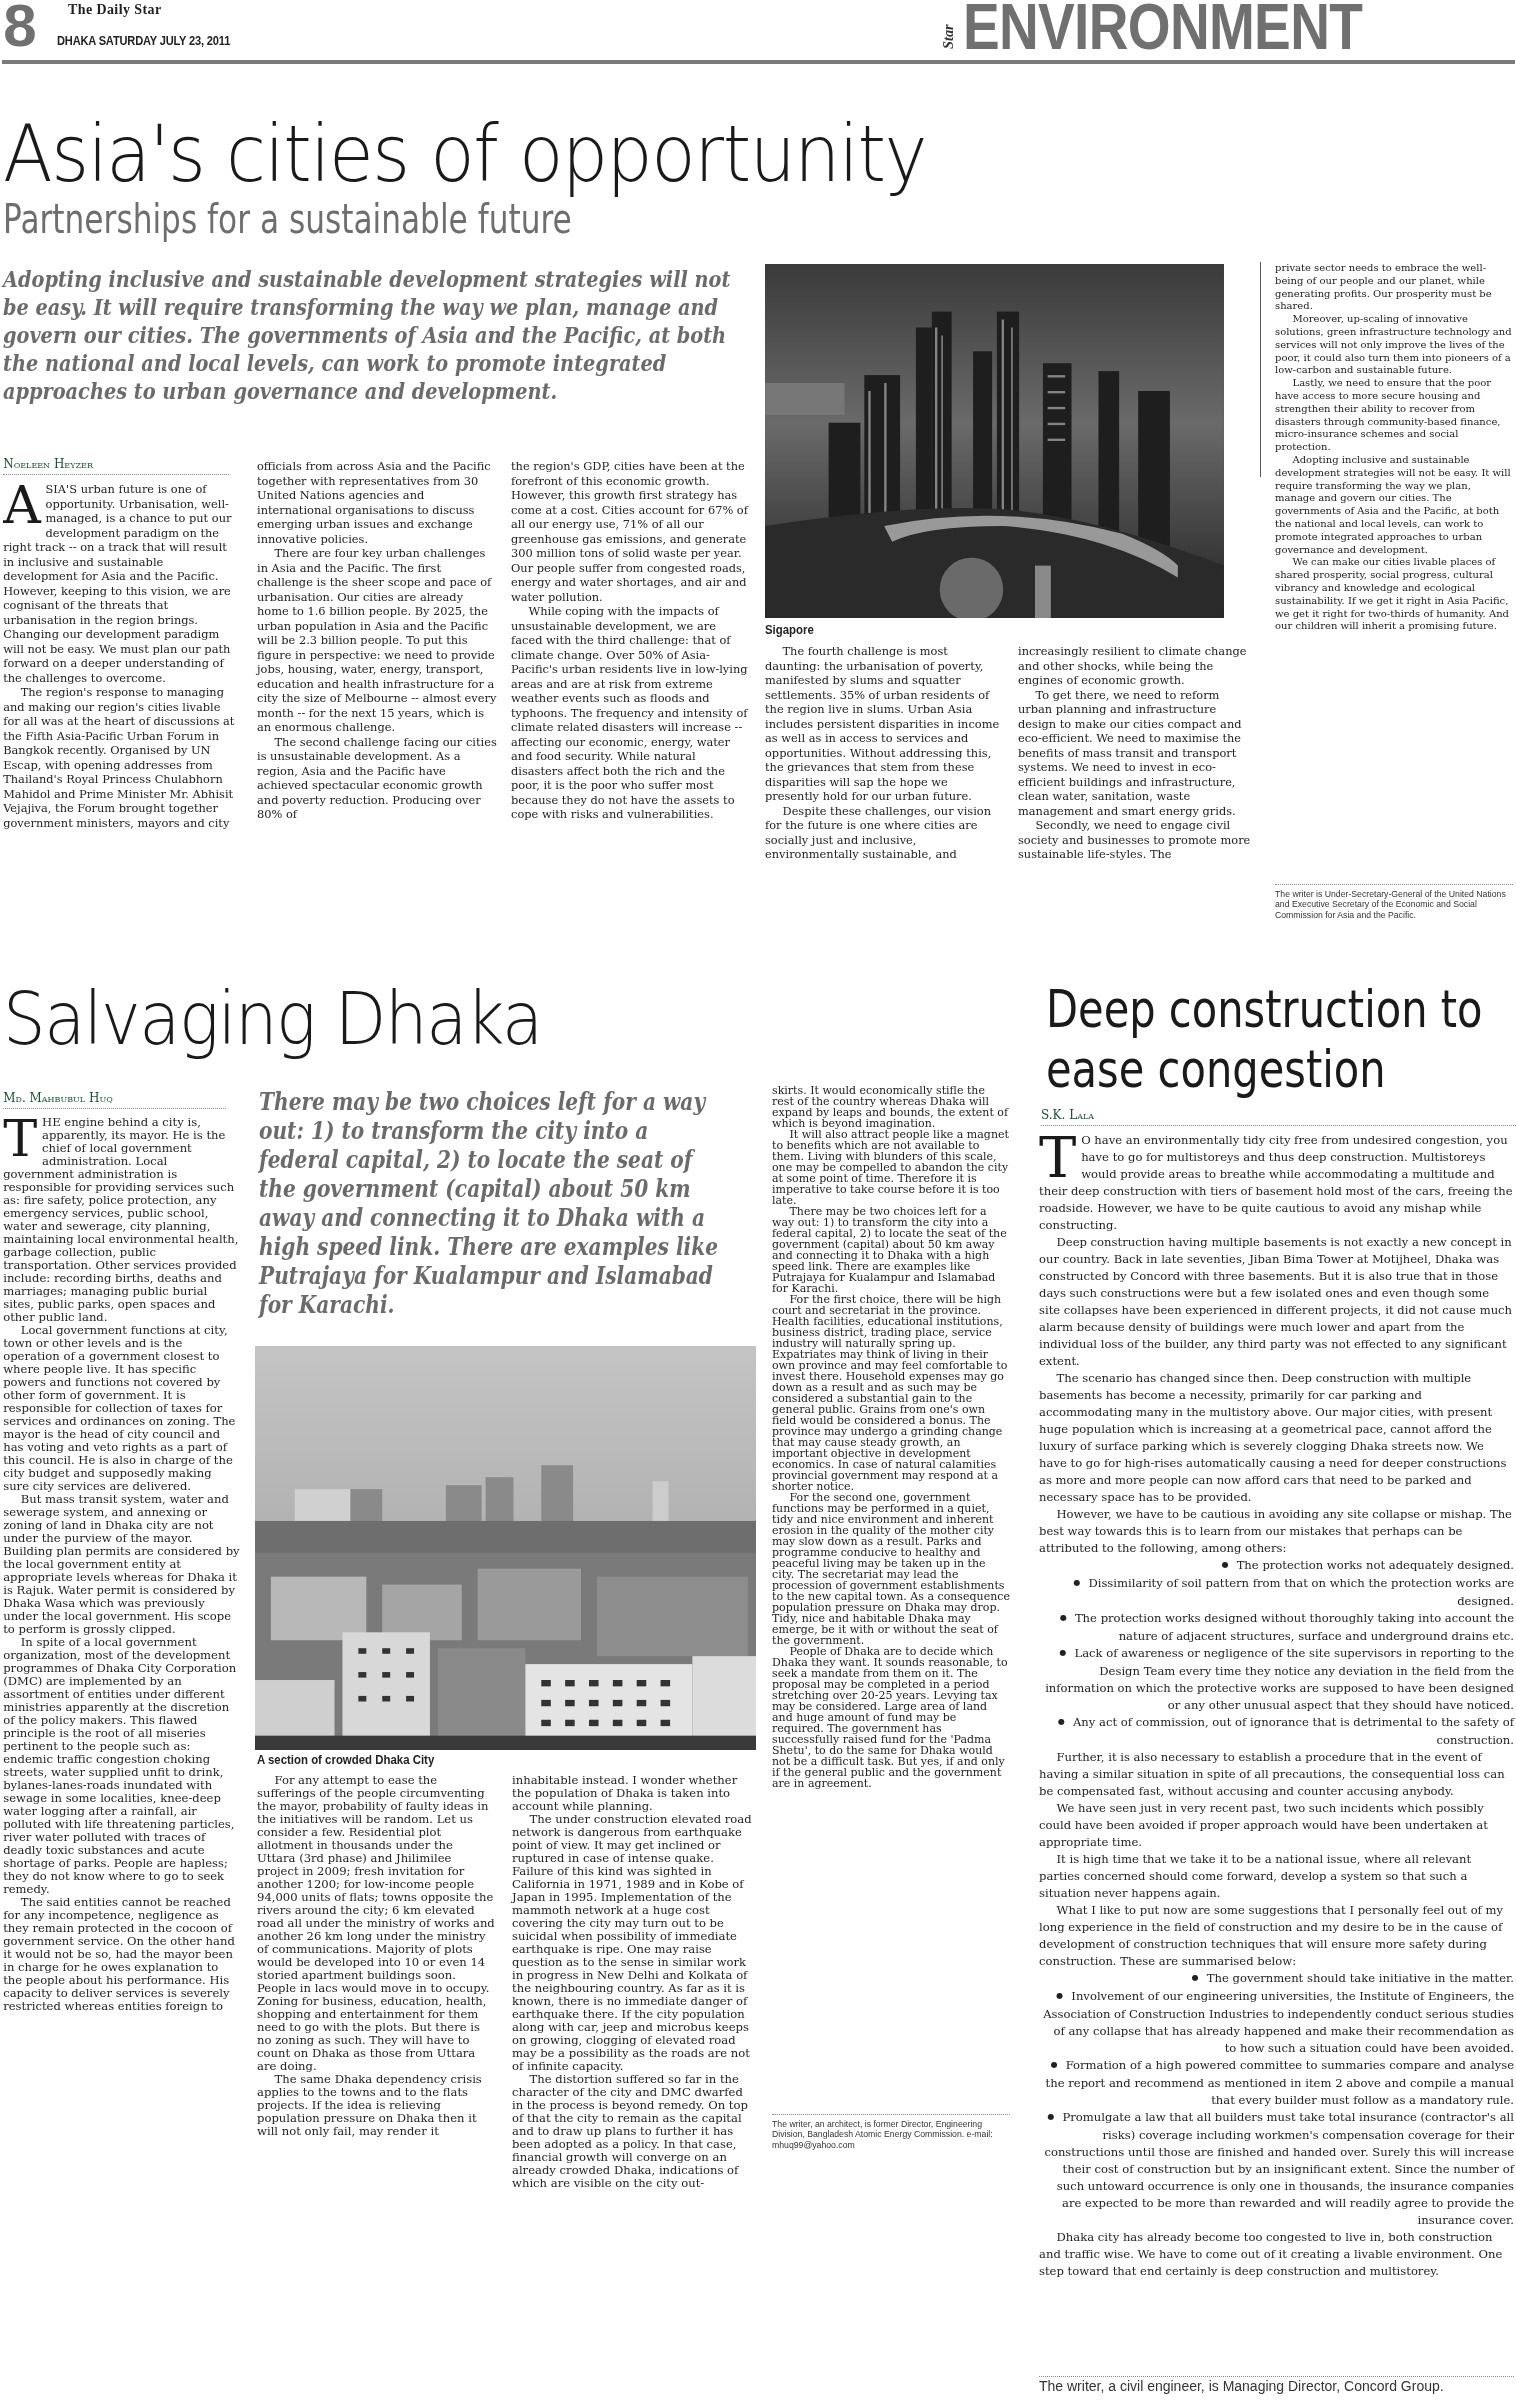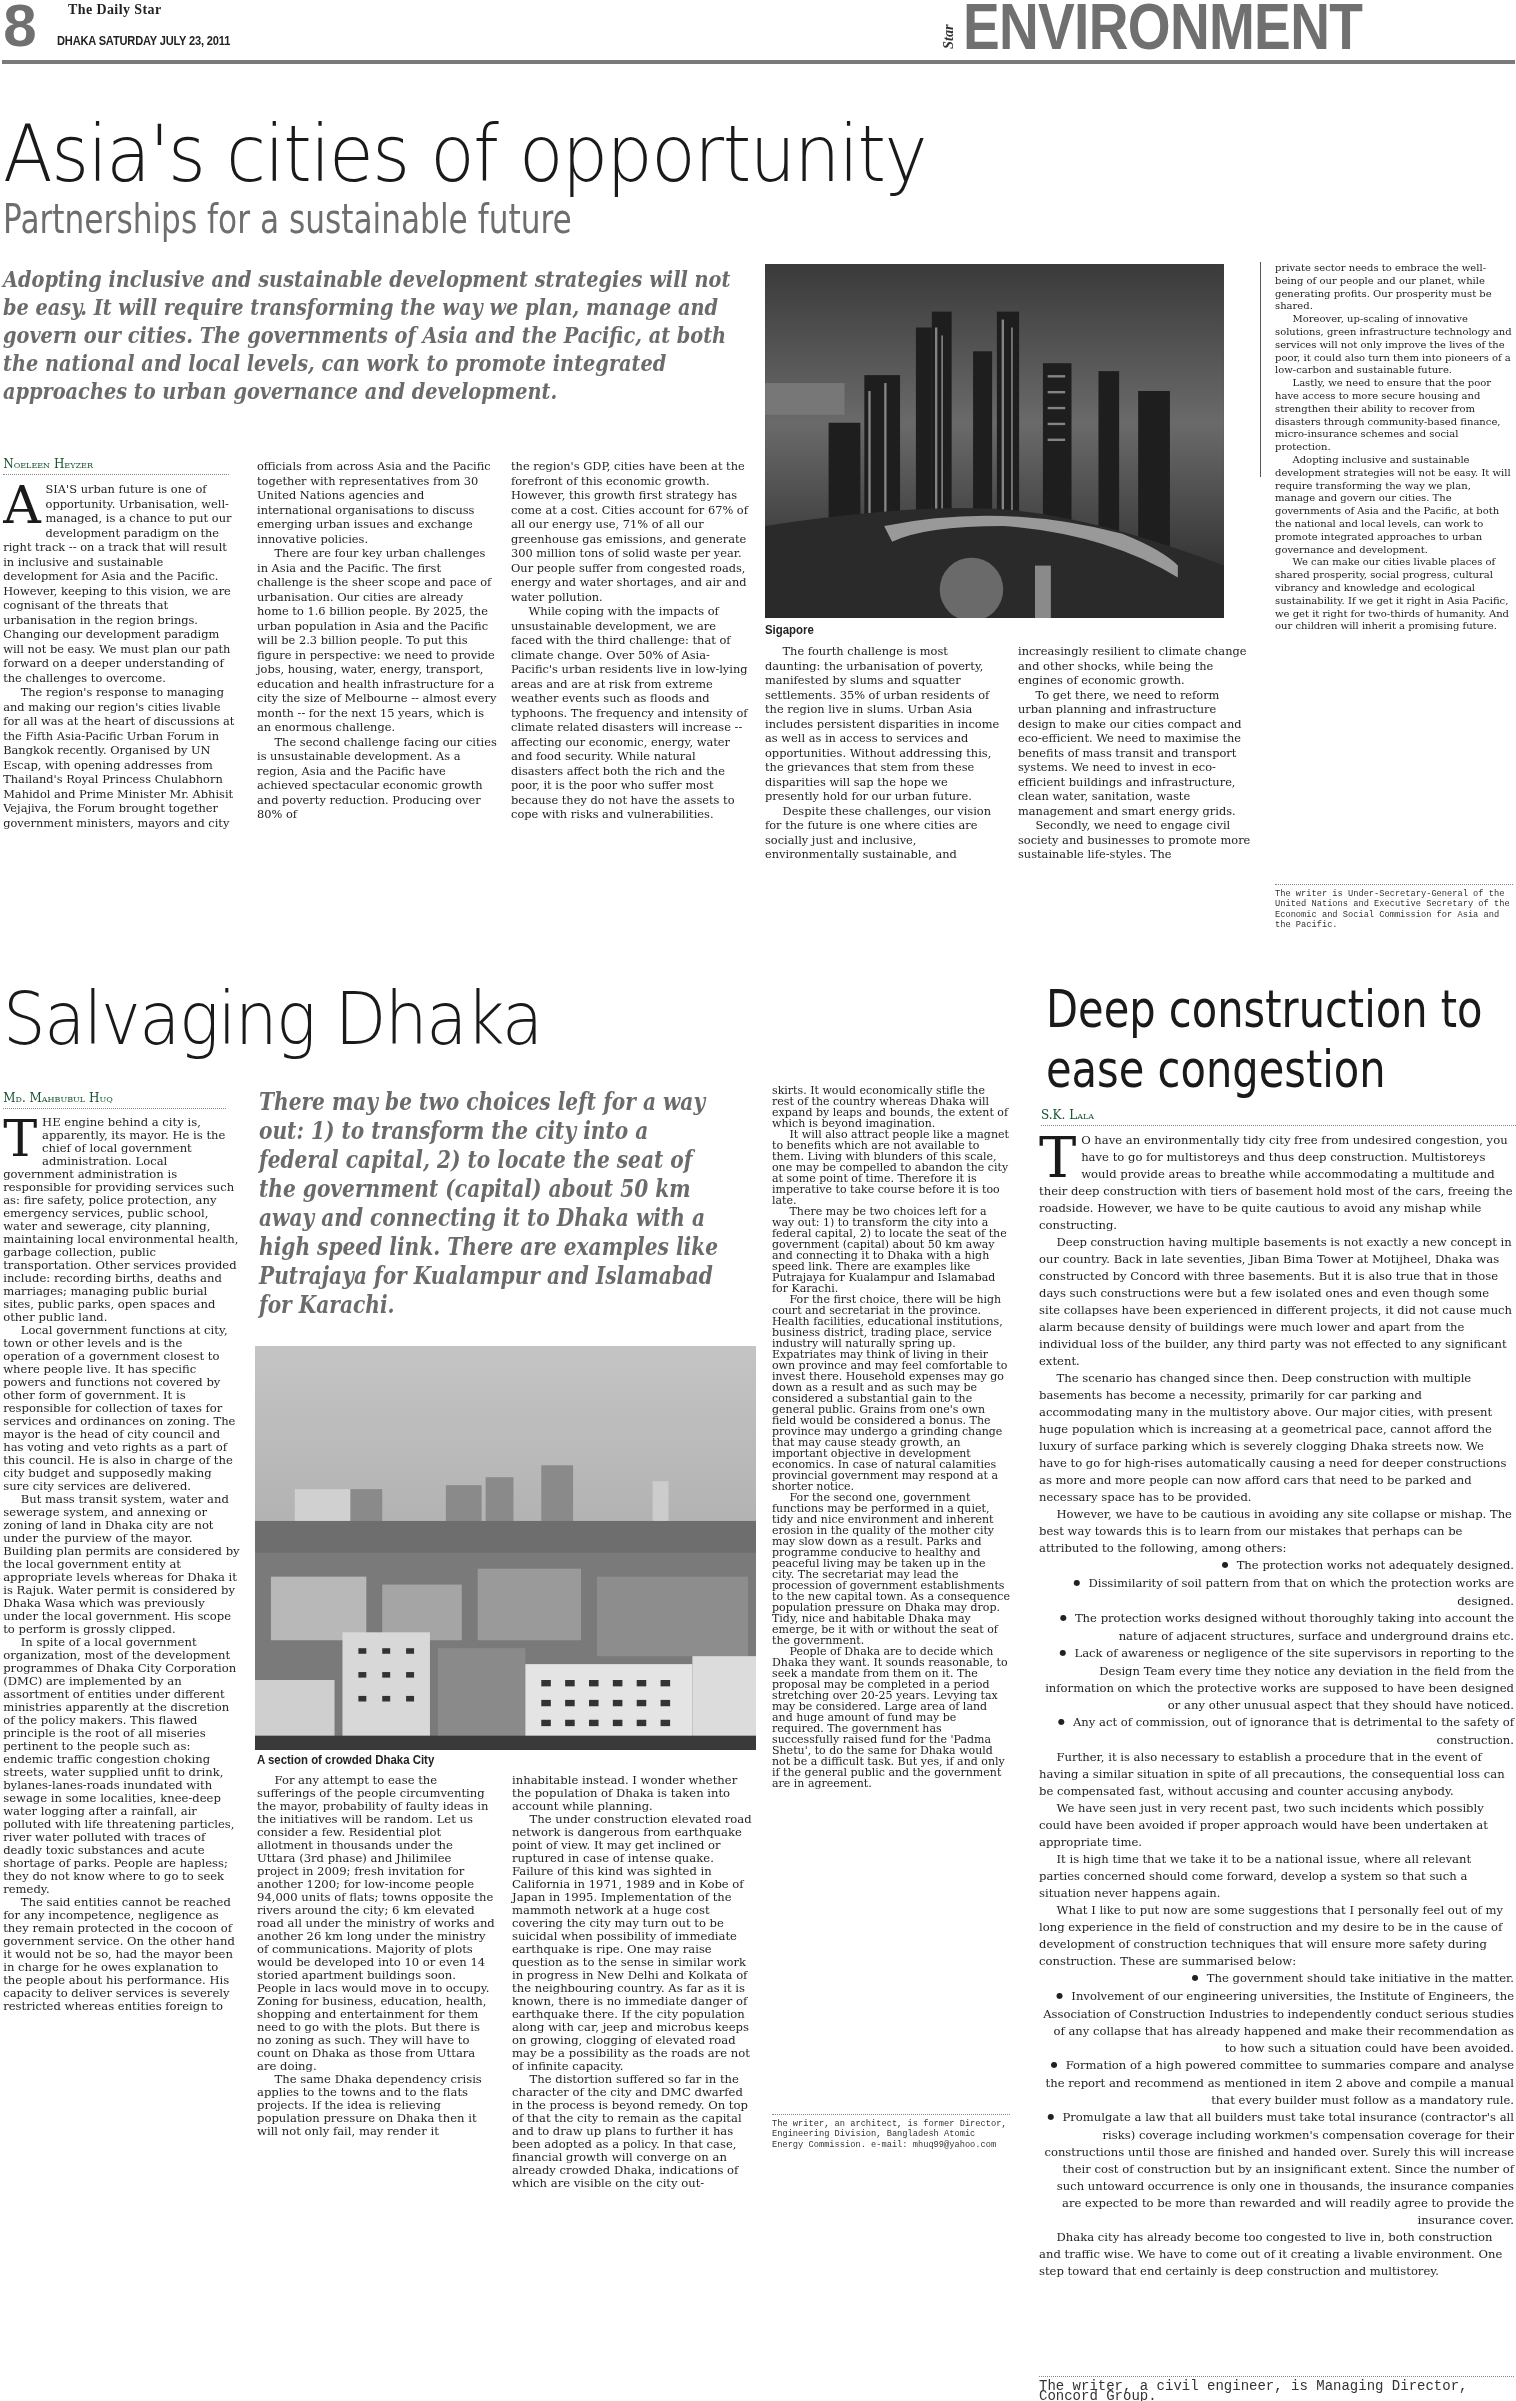--- a/index.html
+++ b/index.html
@@ -25,21 +25,21 @@
   .byline { font-family: "DejaVu Serif", serif; font-variant: small-caps; font-size: 12px; color: #14532d; padding-bottom: 3.2px; border-bottom: 0.8px dotted #888; }
 
   .col { font-family: "DejaVu Serif", serif; font-size: 11.4px; line-height: 14.5px; color: #222; text-align: left; }
   .col p { text-indent: 17.5px; }
   .col p.first { text-indent: 0; }
   .col-narrow { font-size: 10px; line-height: 12.8px; }
   .col-narrow2 { font-size: 11.6px; line-height: 13px; }
   .dropcap { float: left; font-family: "DejaVu Serif", serif; font-size: 52px; line-height: 43px; padding-right: 4.8px; margin-top: 1.6px; color: #1a1a1a; }
 
   .caption { font-family: "Liberation Sans", sans-serif; font-weight: 700; font-size: 12.7px; color: #222; transform: scaleX(0.9); transform-origin: left; }
-  .writer-note { font-family: Liberation Mono, monospace; font-size: 8.7px; line-height: 10.3px; color: #333; border-top: 0.8px dotted #888; padding-top: 4px; }
+  .writer-note { font-family: Liberation Sans, sans-serif; font-size: 8.7px; line-height: 10.3px; color: #333; border-top: 0.8px dotted #888; padding-top: 4px; }
 
   .photo { overflow: hidden; background: #444; }
   .photo svg { display: block; }
 
   .vrule { width: 0.8px; background: #555; }
 
   .bullets { list-style: none; }
   .bullets li { text-indent: 0; text-align: right; }
   .bullets li::before { content: "\25CF"; font-size: 8px; margin-right: 8px; position: relative; top: -1.6px; }
 </style>

